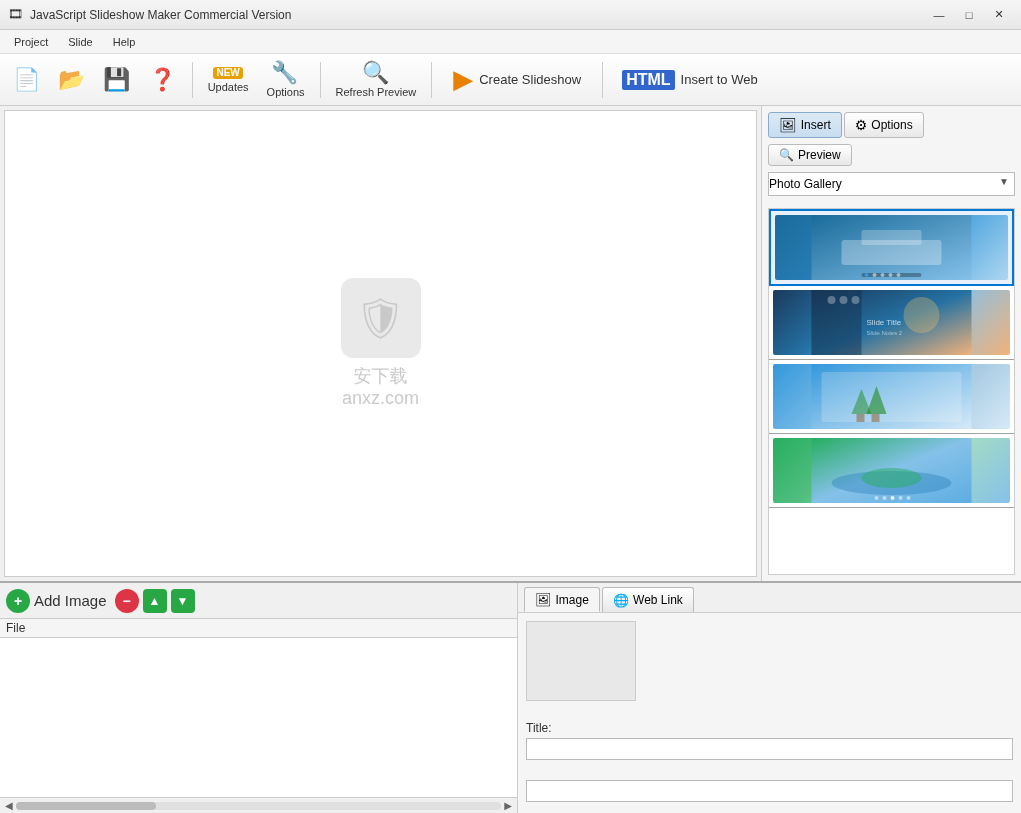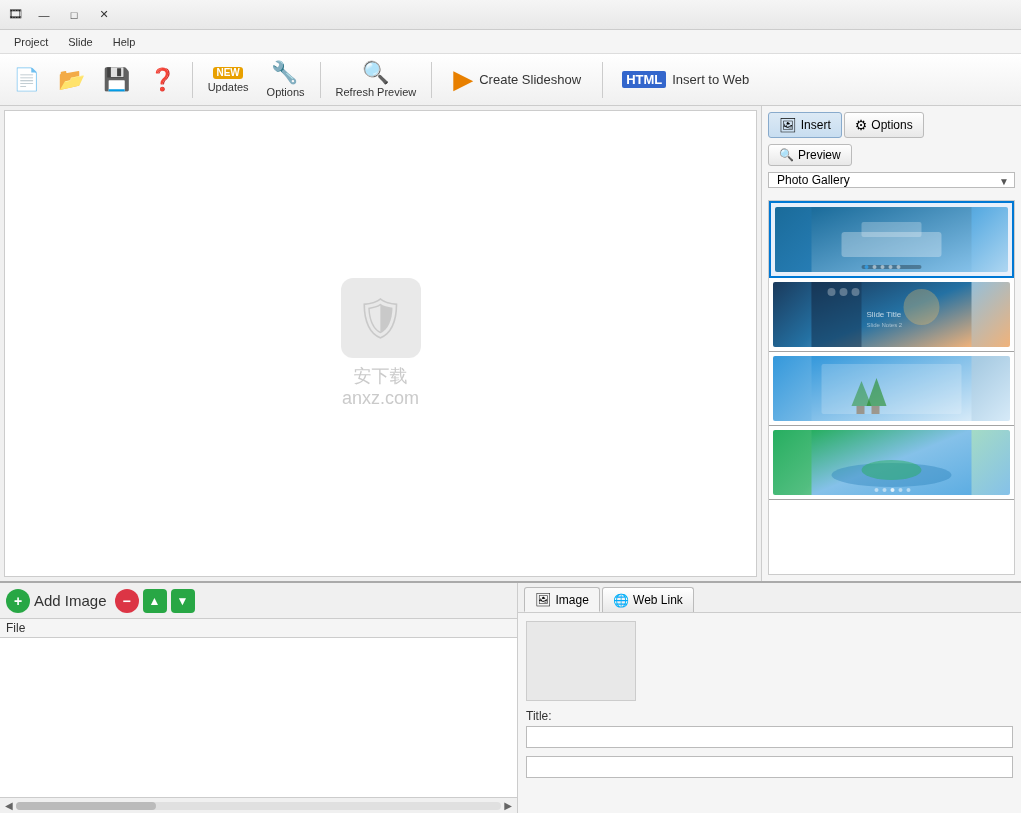--- a/index.html
+++ b/index.html
@@ -109,23 +109,23 @@
 
     #preview-btn-row { margin-bottom: 6px; }
     .preview-btn {
       display: flex; align-items: center; gap: 4px;
       padding: 3px 10px; border: 1px solid #bbb;
       background: linear-gradient(to bottom, #fff, #e8e8e8);
       border-radius: 3px; cursor: pointer; font-size: 12px;
     }
 
     #style-dropdown {
-      width: 100%; height: 16px; margin-bottom: 6px;
+      width: 100%; height: 24px; margin-bottom: 6px;
       border: 1px solid #bbb; background: white;
-      font-size: 12px; padding: 0 8px;
+      font-size: 12px; padding: 0 0;
       appearance: none; -webkit-appearance: none;
     }
     #dropdown-wrapper {
       position: relative; margin-bottom: 6px;
     }
     #dropdown-wrapper::after {
       content: '▼'; position: absolute; right: 6px; top: 4px;
       font-size: 10px; color: #555; pointer-events: none;
     }
 
@@ -223,21 +223,21 @@
       border-bottom: none;
       background: linear-gradient(to bottom, #fff, #e8e8e8);
       cursor: pointer; font-size: 12px;
       border-radius: 3px 3px 0 0;
     }
     .props-tab.active { background: #f5f5f5; border-bottom: 1px solid #f5f5f5; }
     .props-tab-icon { font-size: 13px; }
 
     #props-content {
       flex: 1; padding: 8px;
-      display: flex; flex-direction: column; gap: 8px;
+      display: flex; flex-direction: column; gap: 20px;
     }
     .image-preview-box {
       width: 110px; height: 80px;
       border: 1px solid #ccc;
       background: #e8e8e8;
       flex-shrink: 0;
     }
     .field-group { display: flex; flex-direction: column; gap: 3px; }
     .field-label { font-size: 12px; color: #333; }
     .field-input {
@@ -253,20 +253,21 @@
     
     #style-gallery::-webkit-scrollbar { width: 12px; }
     #style-gallery::-webkit-scrollbar-track { background: #f0f0f0; border: 1px solid #ddd; }
     #style-gallery::-webkit-scrollbar-thumb { background: #bbb; }
   </style>
 </head>
 <body>
 
 <div id="titlebar">
   <span class="app-icon">🎞</span>
+  <span class="title">JavaScript Slideshow Maker Commercial Version</span>
   <div class="window-controls">
     <button class="win-btn">—</button>
     <button class="win-btn">□</button>
     <button class="win-btn close">✕</button>
   </div>
 </div>
 
 <div id="menubar">
   <div class="menu-item">Project</div>
   <div class="menu-item">Slide</div>
@@ -300,21 +301,21 @@
     <span class="tb-icon">🔍</span>
     <span class="tb-label">Refresh Preview</span>
   </button>
   <div class="tb-sep"></div>
   <button class="tb-btn" style="flex-direction:row; gap:6px; padding: 0 12px;">
     <span style="font-size:26px; color:#e88000;">▶</span>
     <span class="tb-label" style="font-size:13px;">Create Slideshow</span>
   </button>
   <div class="tb-sep"></div>
   <button class="tb-btn" style="flex-direction:row; gap:6px; padding: 0 10px;">
-    <span style="font-size:13px; font-weight:bold; color:white; background:#3366cc; padding:1px 4px; border-radius:2px;">HTML</span>
+    <span style="font-size:16px; font-weight:bold; color:white; background:#3366cc; padding:1px 4px; border-radius:2px;">HTML</span>
     <span class="tb-label" style="font-size:13px;">Insert to Web</span>
   </button>
 </div>
 
 <div id="main-area">
 
   <div id="top-section">
 
     <div id="preview-area">
       <div class="watermark">

